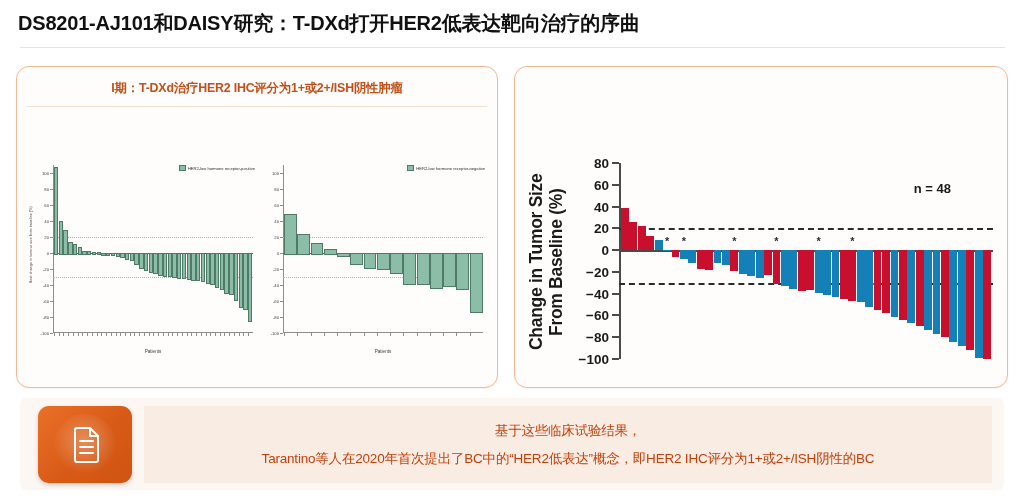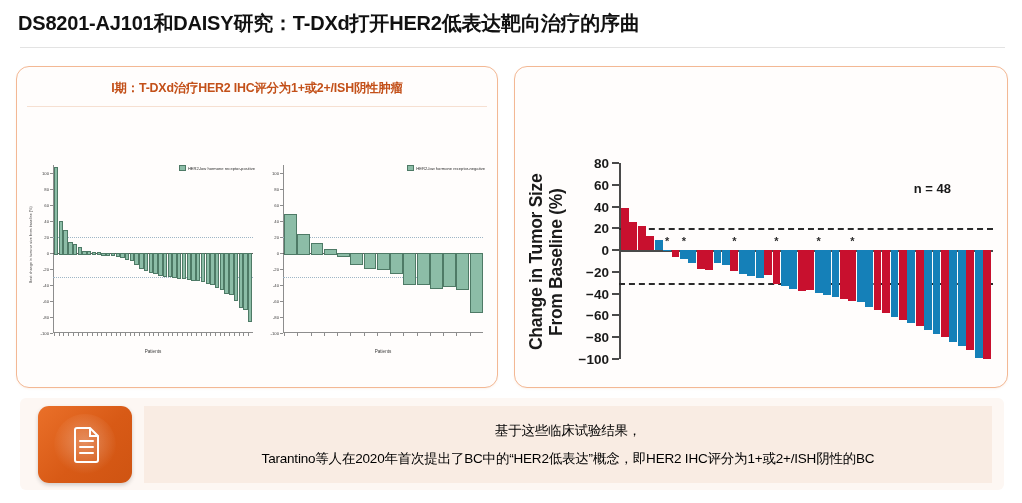--- a/index.html
+++ b/index.html
@@ -114,21 +114,21 @@
   #note-icon .halo{
     width:62px;height:62px;border-radius:50%;
     background:radial-gradient(circle at 50% 45%,rgba(255,255,255,.30),rgba(255,255,255,0) 70%);
     display:flex;align-items:center;justify-content:center;
   }
   #note-body{
     position:absolute;left:144px;top:406px;width:848px;height:77px;
     background:#f9ece3;display:flex;flex-direction:column;
     align-items:center;justify-content:center;gap:10px;
   }
-  .note-line{font-size:13.5px;color:#000000;letter-spacing:-0.2px;white-space:nowrap;}
+  .note-line{font-size:13.5px;color:#c2410c;letter-spacing:-0.2px;white-space:nowrap;}
 </style>
 </head>
 <body>
 
 <div class="slide-title">DS8201-AJ101和DAISY研究：T-DXd打开HER2低表达靶向治疗的序曲</div>
 <div class="title-rule"></div>
 
 <div class="panel" id="panel-left">
   <div class="panel-head">
     <div>I期：T-DXd治疗HER2 IHC评分为1+或2+/ISH阴性肿瘤</div>

